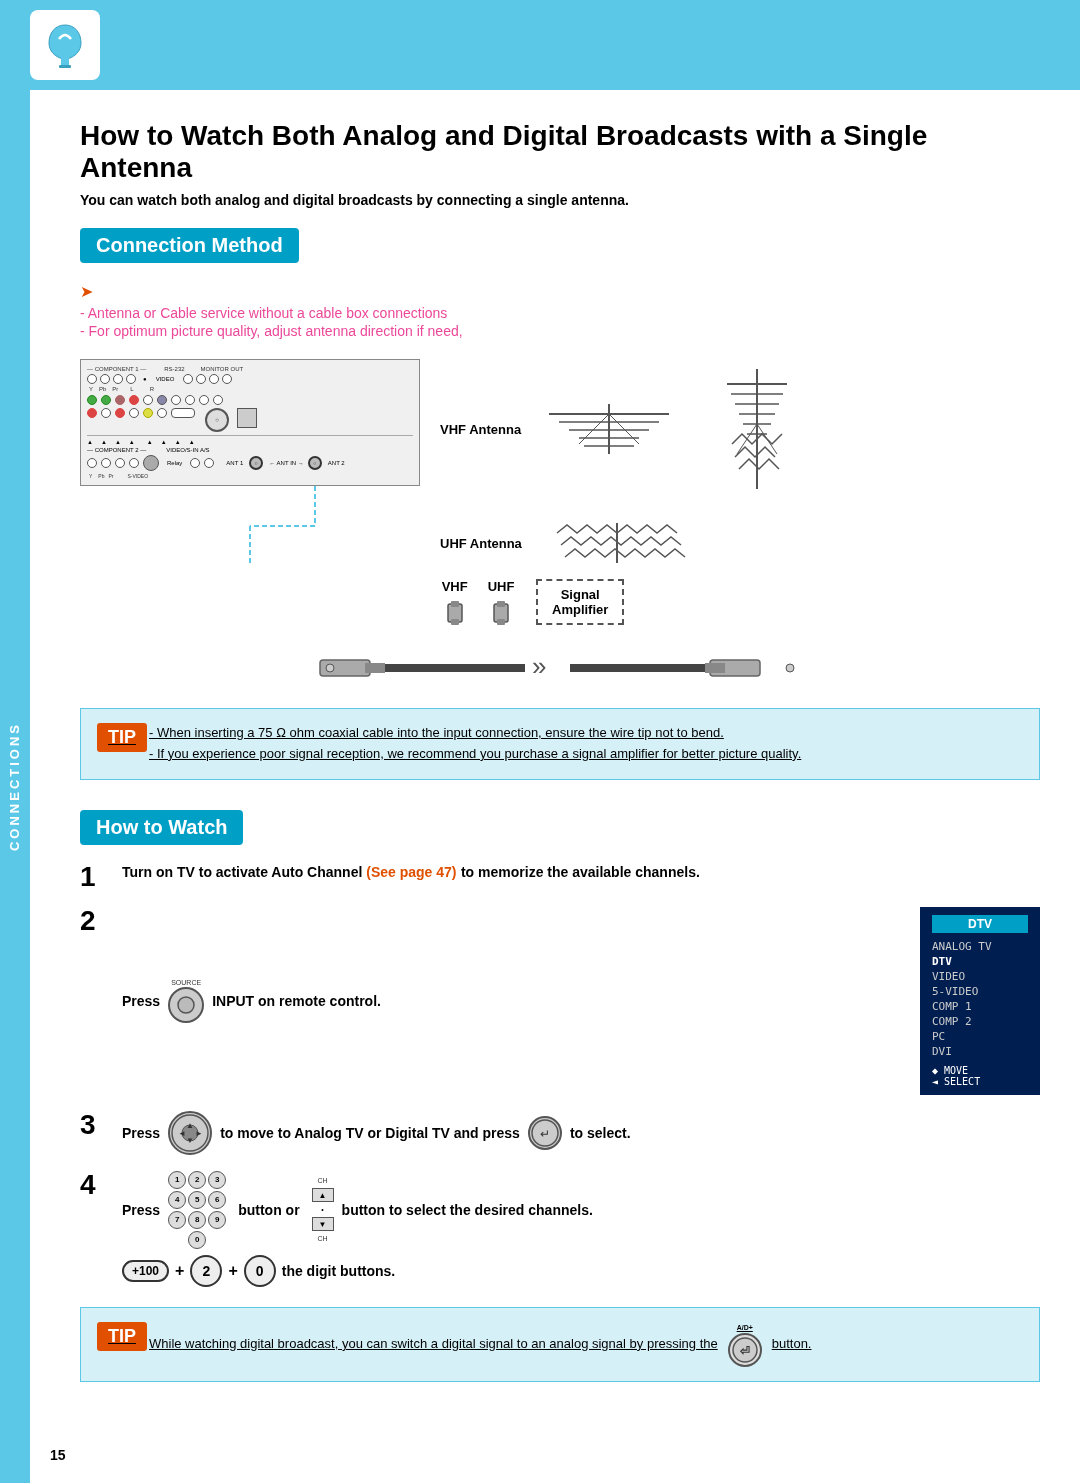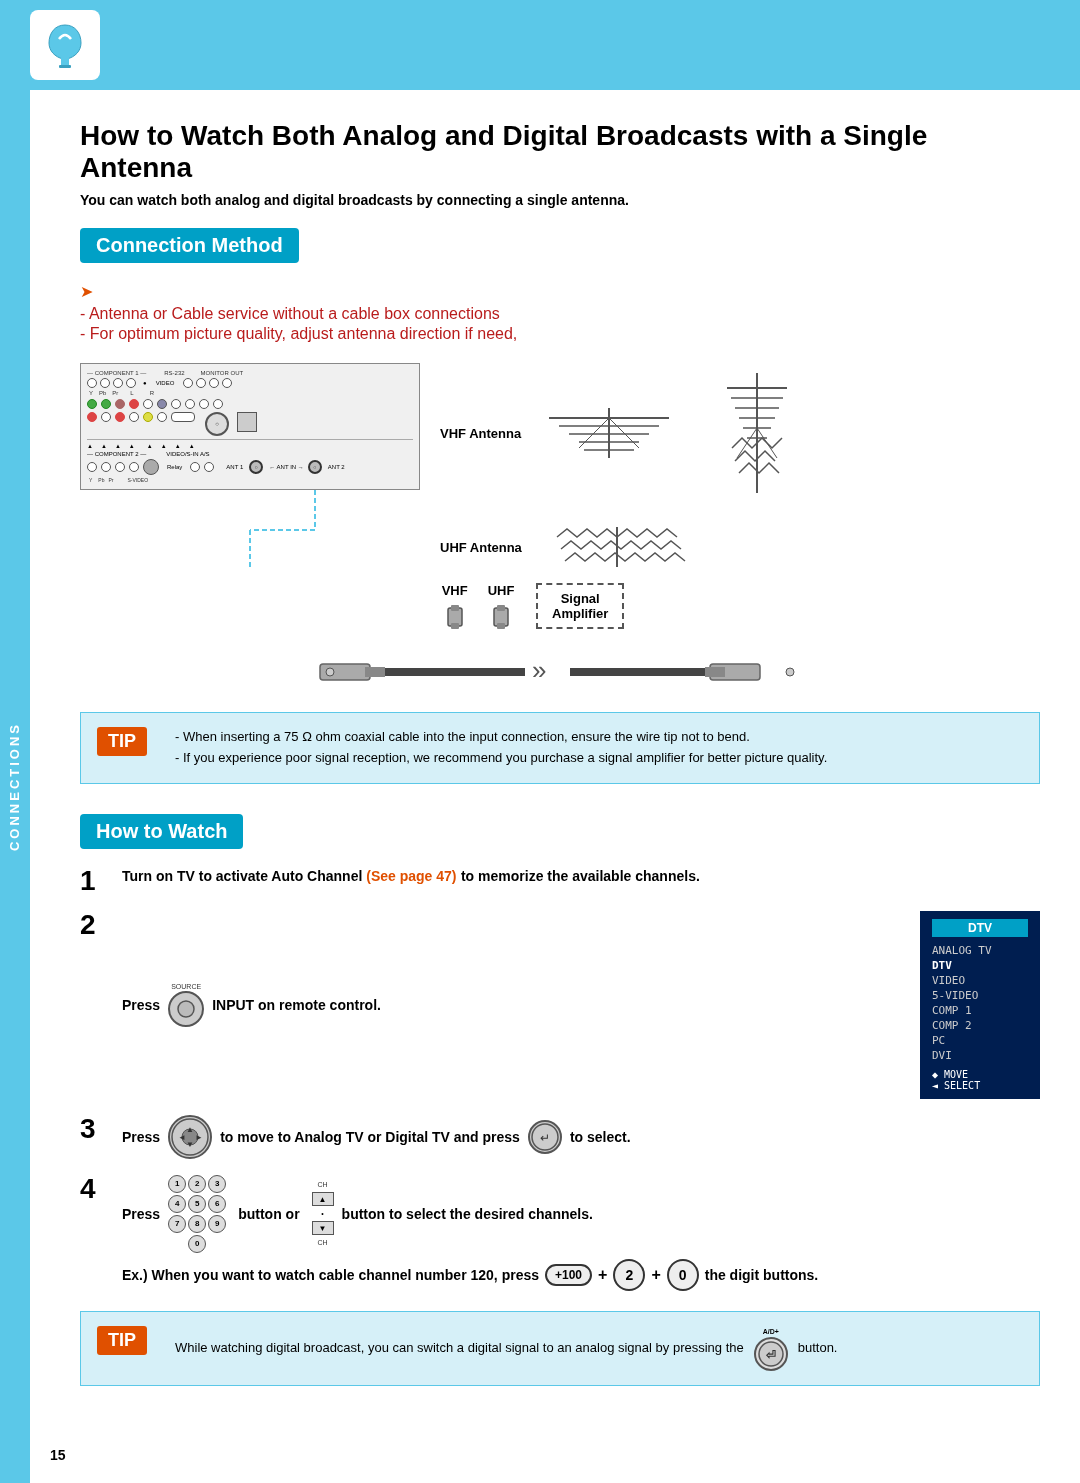--- a/index.html
+++ b/index.html
@@ -107,22 +107,22 @@
       font-size: 16px;
       margin-right: 8px;
       margin-top: 1px;
     }
     .bullet-text {
       font-size: 14px;
       font-weight: bold;
       color: #000;
     }
     .bullet-sub {
-      font-size: 16px;
-      color: #b91c1c;
+      font-size: 14px;
+      color: #ec4899;
       margin-left: 0;
       margin-bottom: 2px;
     }
 
     
     .diagram-area {
       display: flex;
       align-items: flex-start;
       margin-bottom: 20px;
       gap: 20px;
@@ -187,21 +187,22 @@
     }
 
     
     .tip-box {
       background: #d6f0f8;
       border: 1.5px solid #5bc8e8;
       display: flex;
       align-items: flex-start;
       padding: 14px 16px;
       margin-bottom: 30px;
-      gap: 28px;
+      gap: 2px;
+      text-decoration: underline;
     }
     .tip-label-box {
       background: #e05000;
       color: #fff;
       font-weight: 900;
       font-size: 18px;
       padding: 4px 8px;
       min-width: 50px;
       text-align: center;
       border-radius: 3px;
@@ -769,21 +770,20 @@
             <div style="font-size:7px; text-align:center; color:#333;">CH</div>
             <div class="ch-key">▲</div>
             <div style="font-size:7px; text-align:center;">•</div>
             <div class="ch-key">▼</div>
             <div style="font-size:7px; text-align:center; color:#333;">CH</div>
           </div>
           <span class="step-text">button to select the desired channels.</span>
         </div>
 
         <div class="channel-example">
-          <span class="step-text">Ex.) When you want to watch cable channel number 120, press</span>
           <span class="btn-channel">+100</span>
           <span class="plus-sign">+</span>
           <span class="btn-channel-large">2</span>
           <span class="plus-sign">+</span>
           <span class="btn-channel-large">0</span>
           <span class="step-text">the digit buttons.</span>
         </div>
       </div>
     </div>
 

